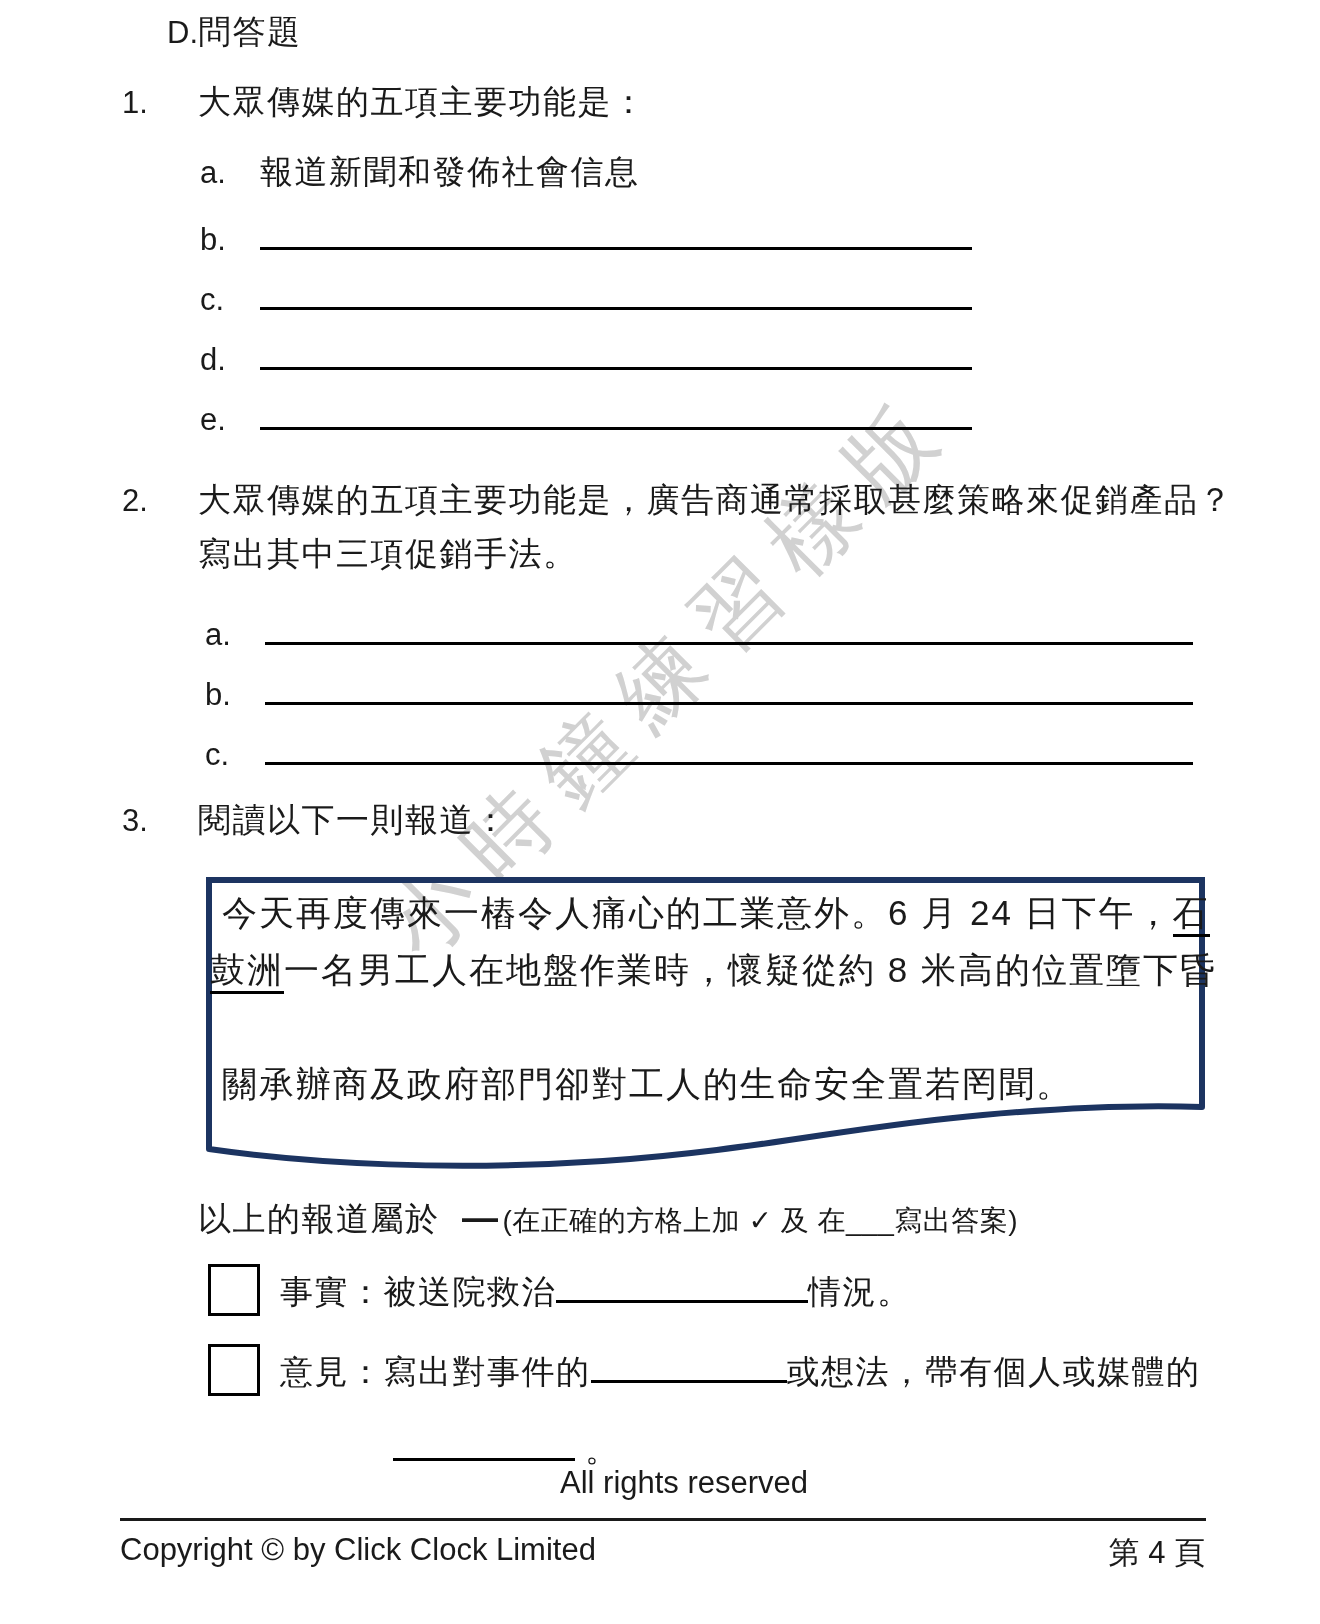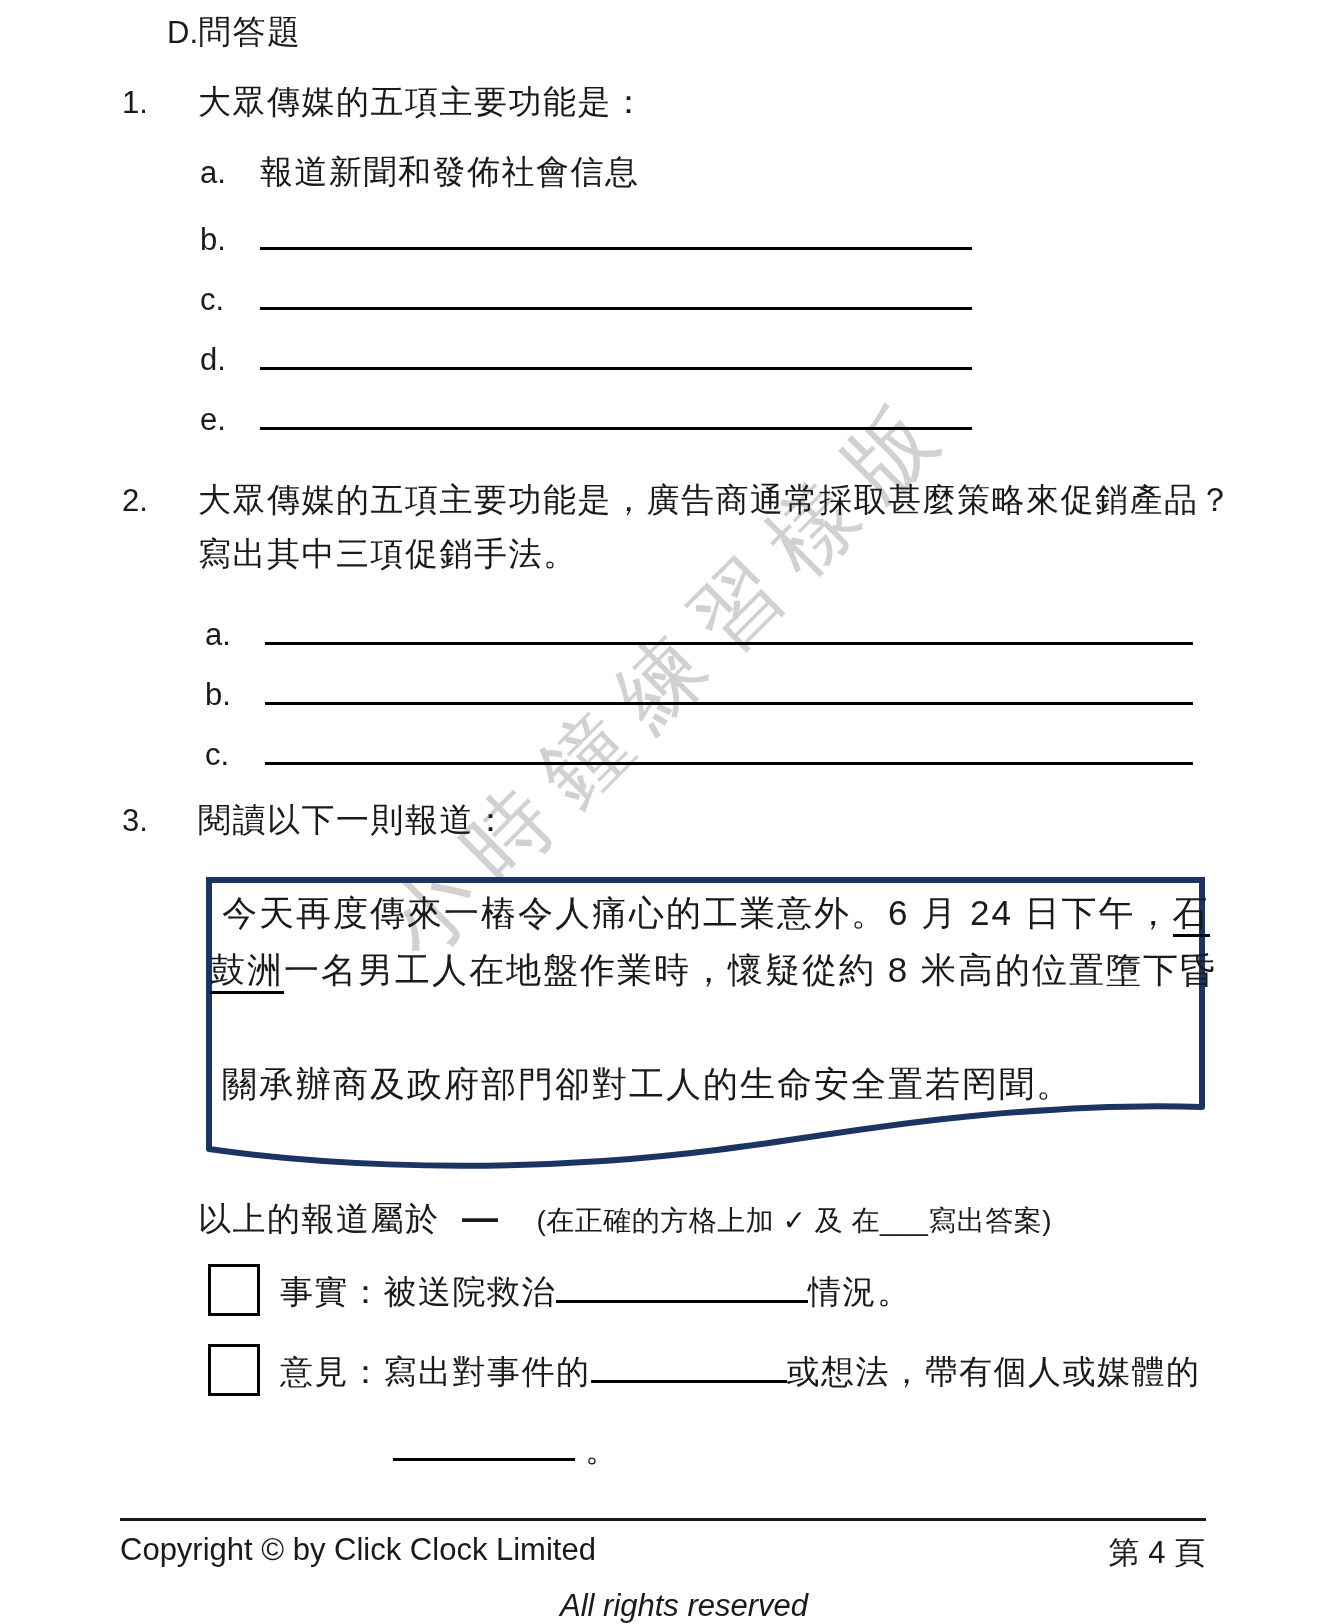--- a/index.html
+++ b/index.html
@@ -117,35 +117,35 @@
     <span>今天再度傳來一樁令人痛心的工業意外。6 月 24 日下午，</span><span class="u">石</span>
   </div>
   <div class="abs report-text" style="left:210px;top:941px;">
     <span class="u">鼓洲</span><span>一名男工人在地盤作業時，懷疑從約 8 米高的位置墮下昏</span>
   </div>
   <div class="abs report-text" style="left:222px;top:1055px;">關承辦商及政府部門卻對工人的生命安全置若罔聞。</div>
 
   <div class="abs" style="left:198px;top:1197px;">
     <span class="cjk">以上的報道屬於</span>
     <span class="prompt-dash" style="margin-left:18px;">—</span>
-    <span class="small-instr" style="margin-left:34px;">(在正確的方格上加 ✓ 及 在___寫出答案)</span>
+    <span class="small-instr" style="">(在正確的方格上加 ✓ 及 在___寫出答案)</span>
   </div>
 
   <div class="checkbox" style="left:208px;top:1264px;"></div>
   <div class="abs cjk" style="left:280px;top:1270px;">
     <span>事實：被送院救治</span><span class="ansline w-fact"></span><span>情況。</span>
   </div>
 
   <div class="checkbox" style="left:208px;top:1344px;"></div>
   <div class="abs cjk" style="left:280px;top:1350px;">
     <span>意見：寫出對事件的</span><span class="ansline w-op"></span><span>或想法，帶有個人或媒體的</span>
   </div>
 
   <div class="abs cjk" style="left:393px;top:1428px;">
     <span class="ansline w-tail"></span><span style="margin-left:10px;">。</span>
   </div>
 
   <div class="footer-rule"></div>
   <div class="abs footer-text" style="left:120px;top:1532px;">Copyright © by Click Clock Limited</div>
-  <div class="abs footer-text" style="left:560px;top:1588px;font-style:italic;">All rights reserved</div>
+  <div class="abs footer-text" style="left:560px;top:1465px;">All rights reserved</div>
   <div class="abs footer-text" style="right:115px;top:1532px;">第 4 頁</div>
 
 </div>
 
 </body></html>

